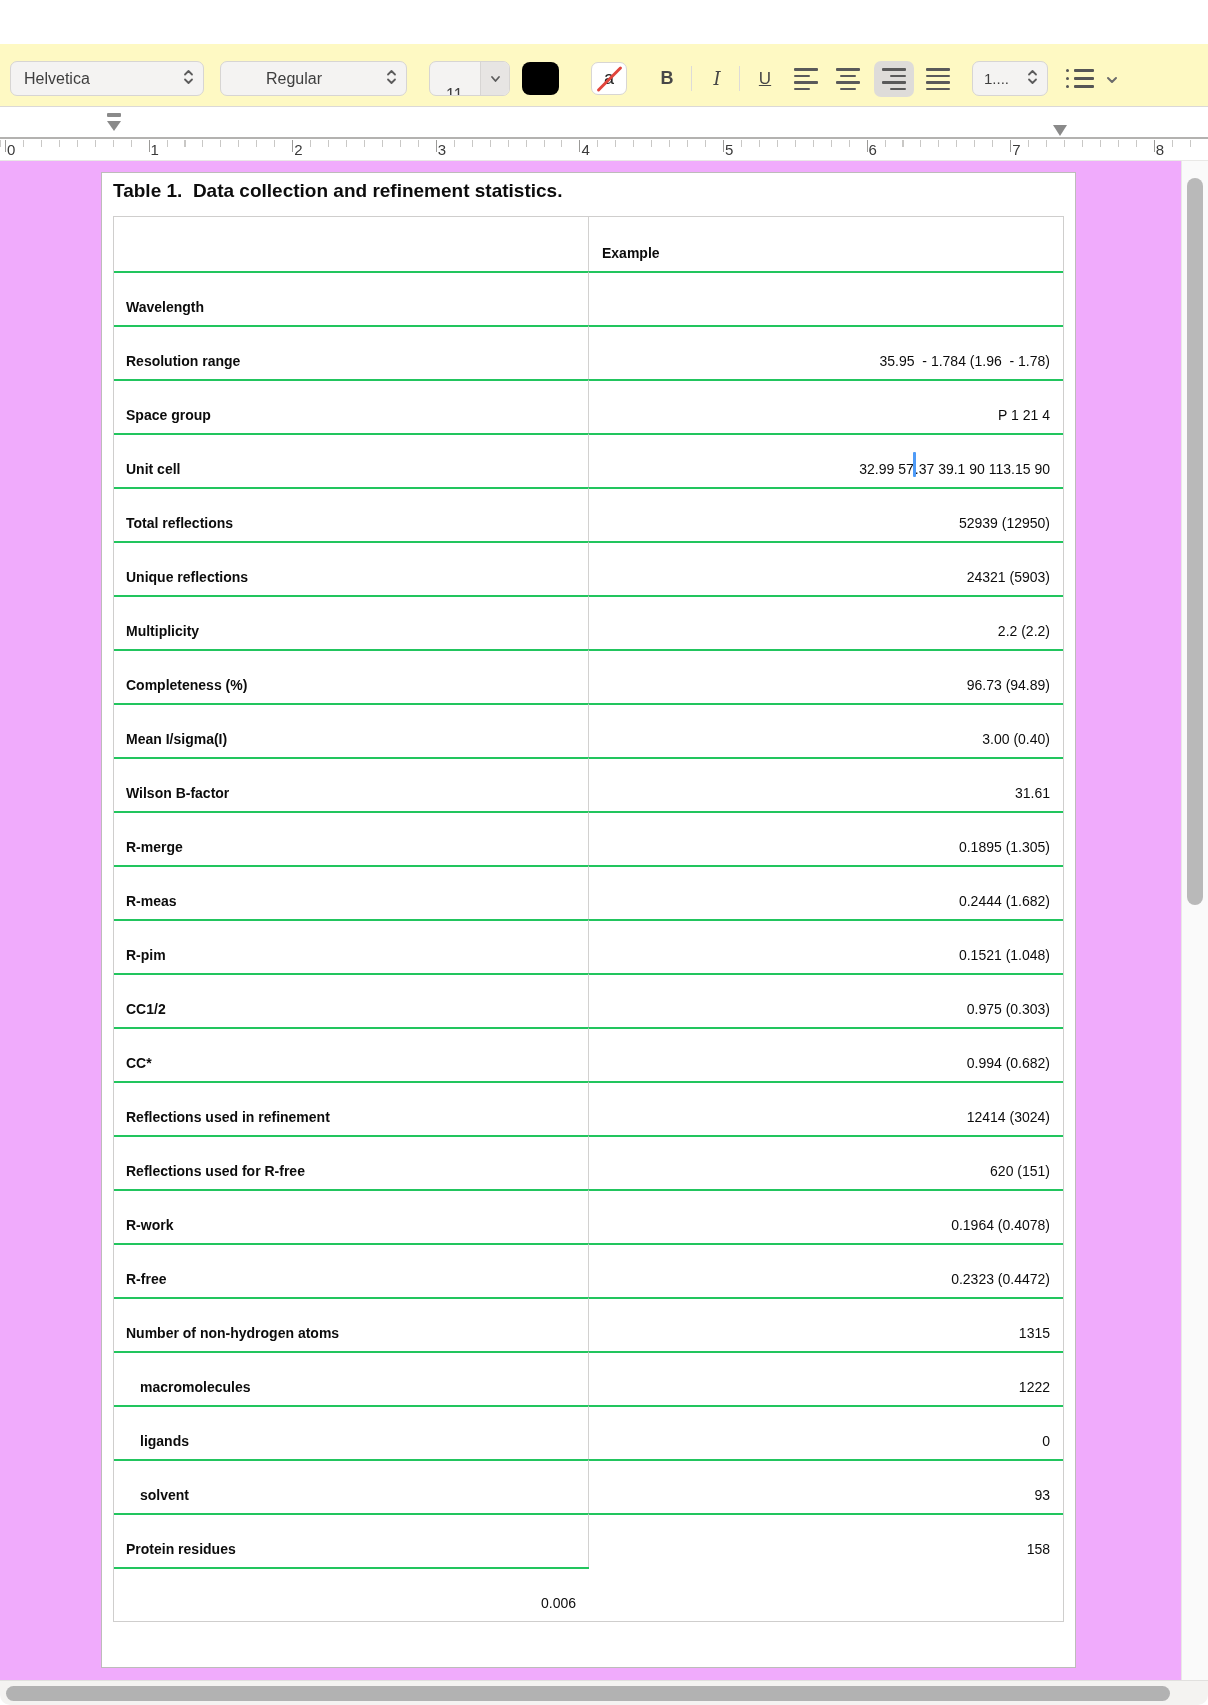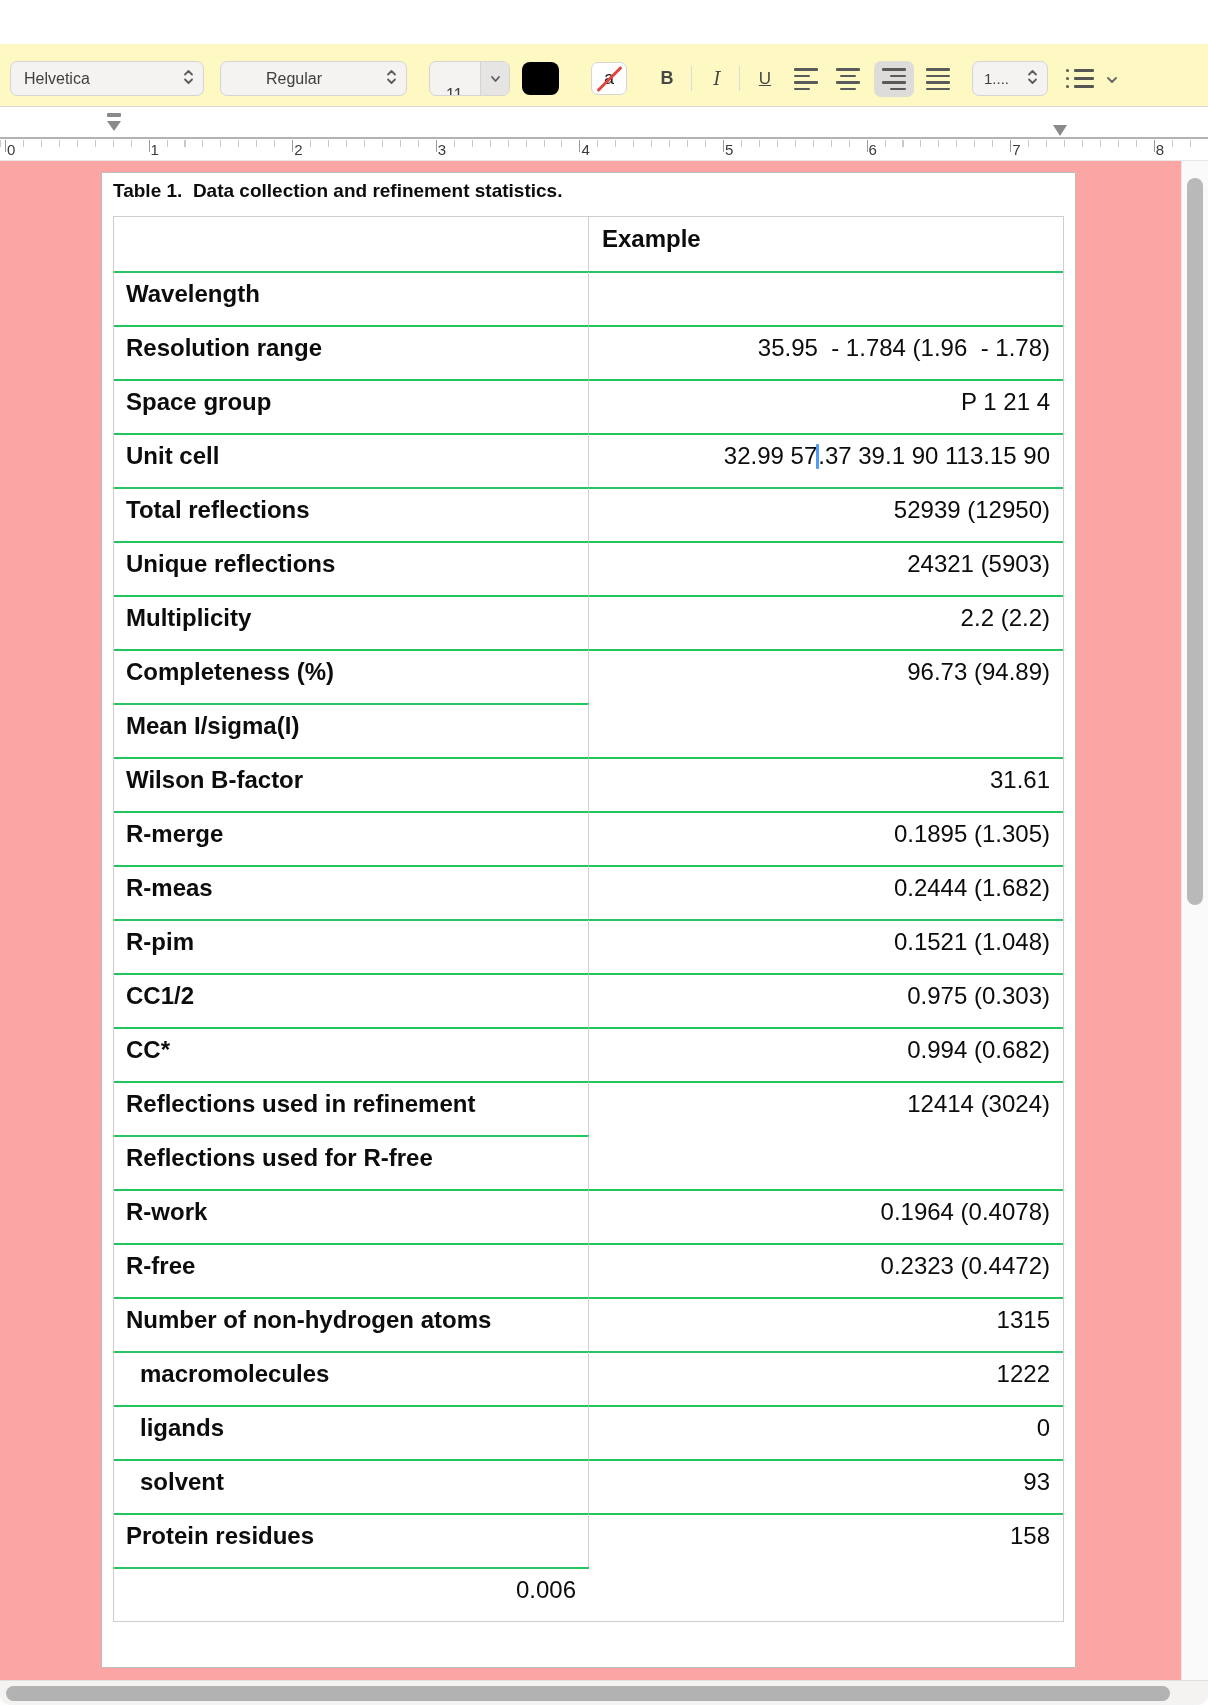--- a/index.html
+++ b/index.html
@@ -86,30 +86,30 @@
   .marker-left { position:absolute; left:107px; top:6px; width:14px; }
   .marker-left .bar { width:14px; height:4px; background:#8a8a8a; border-radius:1px; margin:0 auto; }
   .marker-left .tri { width:0; height:0; margin:4px auto 0;
       border-left:7px solid transparent; border-right:7px solid transparent;
       border-top:10px solid #8a8a8a; }
   .marker-right { position:absolute; left:1053px; top:18px; width:0; height:0;
       border-left:7px solid transparent; border-right:7px solid transparent;
       border-top:11px solid #8a8a8a; }
 
   
-  .docarea { position:absolute; left:0; top:161px; width:1181px; height:1519px; background:#fca5a5; }
+  .docarea { position:absolute; left:0; top:161px; width:1181px; height:1519px; background:#f0abfc; }
   .page { position:absolute; left:101px; top:11px; width:975px; height:1496px;
           background:#ffffff; border:1px solid #bdbcba; }
   .heading { position:absolute; left:11px; top:7px; font-size:19px; font-weight:bold;
              color:#0c0c0c; white-space:pre; }
   .stats-table { position:absolute; left:11px; top:43px; width:951px;
                  border:1px solid #cfcecd; background:#fff; }
   .trow { display:grid; grid-template-columns:475px 1fr; height:54px; }
   .trow + .trow > div { border-top:2px solid #22c55e; }
-  .tcell { display:flex; align-items:center; font-size:24px; color:#0c0c0c;
+  .tcell { display:flex; align-items:flex-end; font-size:14px; color:#0c0c0c;
            padding-bottom:10px; white-space:pre; }
   .tcell-label { border-right:1px solid #d2d1d0; font-weight:bold; padding-left:12px; }
   .tcell-label.indent { padding-left:26px; }
   .tcell-value { justify-content:flex-end; padding-right:13px; }
   .trow.header .tcell-value { justify-content:flex-start; padding-left:13px; font-weight:bold; }
   .caret { display:inline-block; width:3px; height:25px; background:#4f9bf7;
            vertical-align:-5px; margin:0 -1px; border-radius:1px; }
 
   
   .vscroll { position:absolute; left:1181px; top:161px; width:27px; height:1519px;
@@ -297,20 +297,21 @@
           <div class="trow">
     <div class="tcell tcell-label">Multiplicity</div>
     <div class="tcell tcell-value">2.2 (2.2)</div>
   </div>
           <div class="trow">
     <div class="tcell tcell-label">Completeness (%)</div>
     <div class="tcell tcell-value">96.73 (94.89)</div>
   </div>
           <div class="trow">
     <div class="tcell tcell-label">Mean I/sigma(I)</div>
+    <div class="tcell tcell-value">3.00 (0.40)</div>
   </div>
           <div class="trow">
     <div class="tcell tcell-label">Wilson B-factor</div>
     <div class="tcell tcell-value">31.61</div>
   </div>
           <div class="trow">
     <div class="tcell tcell-label">R-merge</div>
     <div class="tcell tcell-value">0.1895 (1.305)</div>
   </div>
           <div class="trow">
@@ -328,20 +329,21 @@
           <div class="trow">
     <div class="tcell tcell-label">CC*</div>
     <div class="tcell tcell-value">0.994 (0.682)</div>
   </div>
           <div class="trow">
     <div class="tcell tcell-label">Reflections used in refinement</div>
     <div class="tcell tcell-value">12414 (3024)</div>
   </div>
           <div class="trow">
     <div class="tcell tcell-label">Reflections used for R-free</div>
+    <div class="tcell tcell-value">620 (151)</div>
   </div>
           <div class="trow">
     <div class="tcell tcell-label">R-work</div>
     <div class="tcell tcell-value">0.1964 (0.4078)</div>
   </div>
           <div class="trow">
     <div class="tcell tcell-label">R-free</div>
     <div class="tcell tcell-value">0.2323 (0.4472)</div>
   </div>
           <div class="trow">

